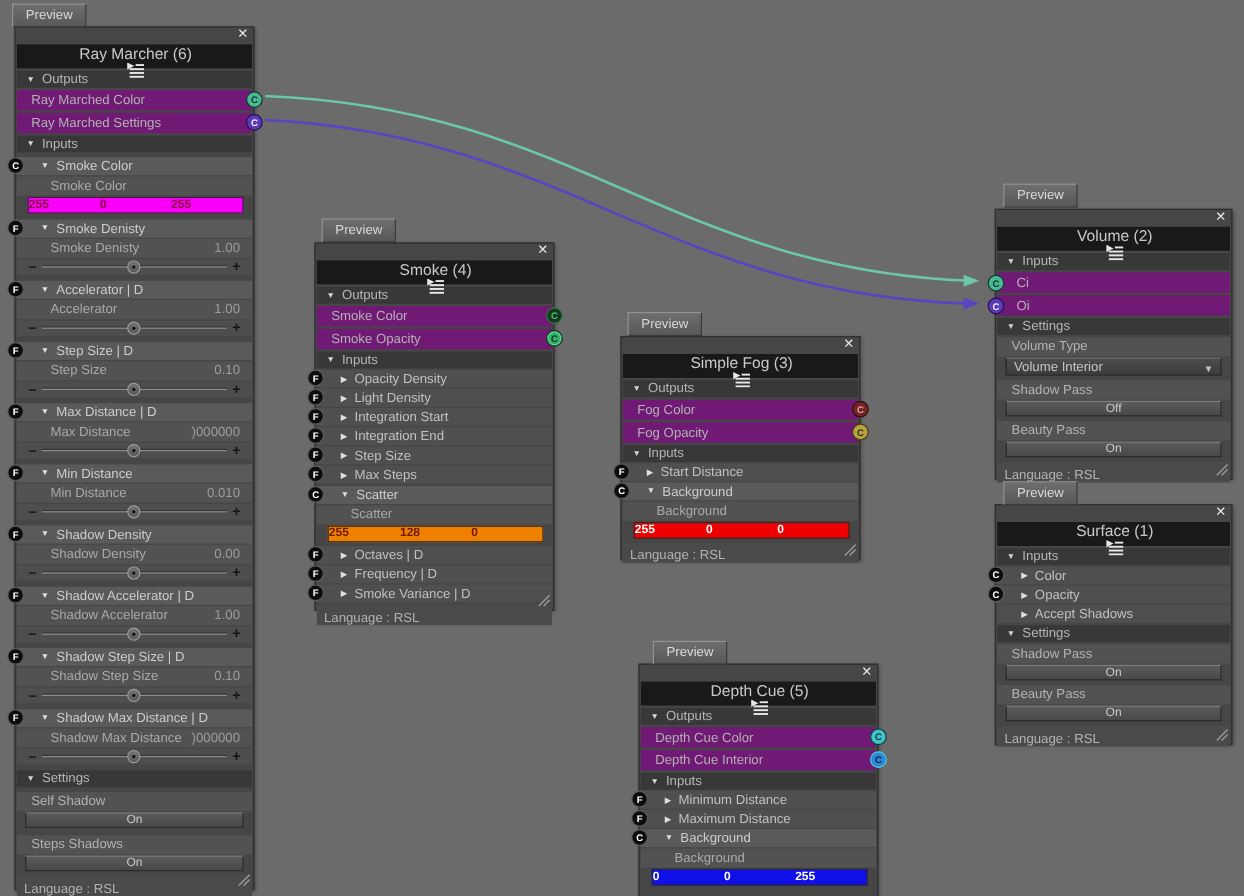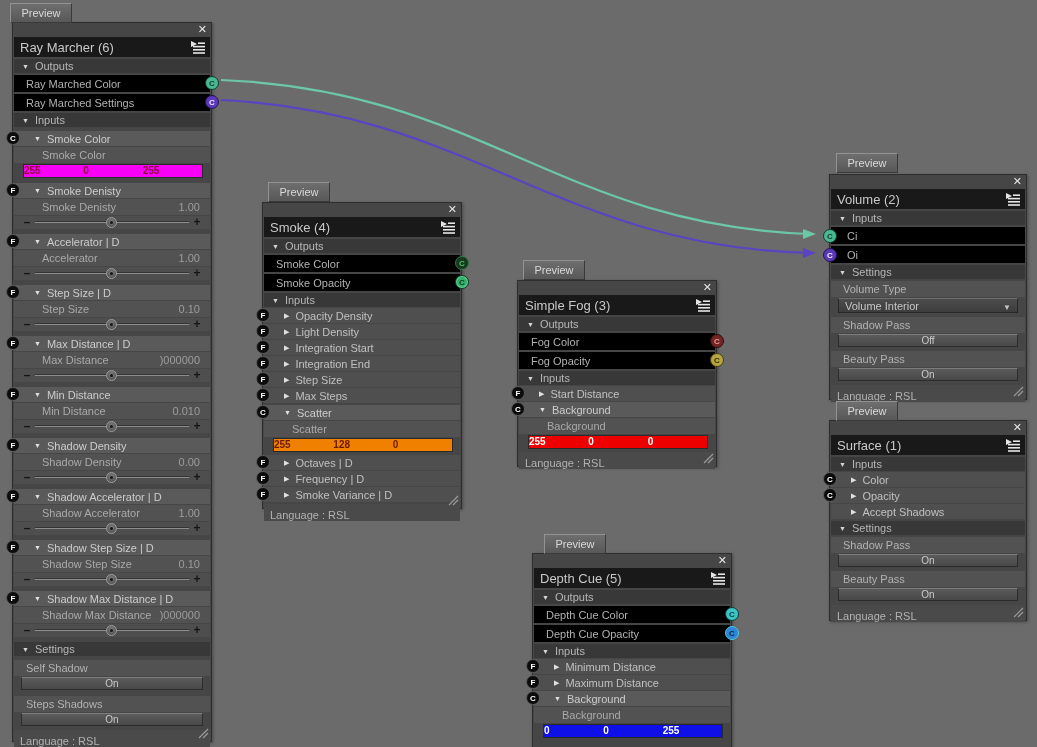--- a/index.html
+++ b/index.html
@@ -7,26 +7,26 @@
        font-family:"Liberation Sans","DejaVu Sans",sans-serif;position:relative;}
   .wires{position:absolute;left:0;top:0;z-index:1;}
   .preview{position:absolute;z-index:3;width:62px;height:20px;box-sizing:border-box;
       background:linear-gradient(#6e6e6e,#585858);border:1px solid #3a3a3a;
       border-top-color:#929292;border-left-color:#929292;color:#d9d9d9;font-size:11px;
       display:flex;align-items:center;justify-content:center;cursor:default;}
   .panel{position:absolute;z-index:2;background:#464646;border:1px solid #2e2e2e;
       box-sizing:border-box;box-shadow:1px 1px 3px rgba(0,0,0,.35);}
   .xstrip{height:14px;position:relative;}
   .close{position:absolute;right:4px;top:-1px;color:#e6e6e6;font-size:11px;font-weight:bold;line-height:14px;}
-  .titlebar{height:20px;background:#191919;margin:0 1px;display:flex;align-items:center;padding:0 4px 0 6px;}
+  .titlebar{height:20px;background:#191919;margin:0 1px;display:flex;align-items:center;padding:0 4px 0 6px;flex-direction:column;}
   .title{color:#c9c9c9;font-size:13px;flex:1;white-space:nowrap;}
   .sicon{display:flex;align-items:center;}
   .sec{height:14px;background:#383838;margin:2px 1px 0;display:flex;align-items:center;color:#b6b6b6;font-size:11px;}
   .sec .tri{font-size:7px;color:#d6d6d6;margin:0 6px 0 8px;}
-  .orow{height:17px;background:#000000;margin:2px 1px 0;position:relative;display:flex;align-items:center;
+  .orow{height:17px;background:#701a75;margin:2px 1px 0;position:relative;display:flex;align-items:center;
       color:#b2b2b2;font-size:11px;padding-left:12px;}
   .irow{height:15px;background:#4f4f4f;margin:1px 1px 0;position:relative;display:flex;align-items:center;
       color:#c0c0c0;font-size:11px;padding-left:20px;}
   .irow .tri,.grp .tri{font-size:7px;color:#e0e0e0;margin-right:6px;}
   .grp{height:15px;background:#5a5a5a;margin:5px 1px 0;position:relative;display:flex;align-items:center;
       color:#cccccc;font-size:11px;padding-left:20px;}
   .grp.first{margin-top:4px;}
   .vrow{height:16px;background:#525252;margin:1px 1px 0;display:flex;align-items:center;
       color:#a9a9a9;font-size:11px;padding:0 10px 0 28px;}
   .vrow .val{margin-left:auto;color:#9c9c9c;}
@@ -587,21 +587,21 @@
   </div>
   <div class="sec">
       <span class="tri">▼</span>
       <span>Outputs</span>
     </div>
   <div class="orow">
       <span>Depth Cue Color</span>
       <span class="port pr pc-cyan">C</span>
     </div>
   <div class="orow">
-      <span>Depth Cue Opacity</span>
+      <span>Depth Cue Interior</span>
       <span class="port pr pc-blue">C</span>
     </div>
   <div class="sec">
       <span class="tri">▼</span>
       <span>Inputs</span>
     </div>
   <div class="irow">
       <span class="port pl pc-black">F</span>
       <span class="tri">▶</span>
       <span>Minimum Distance</span>

